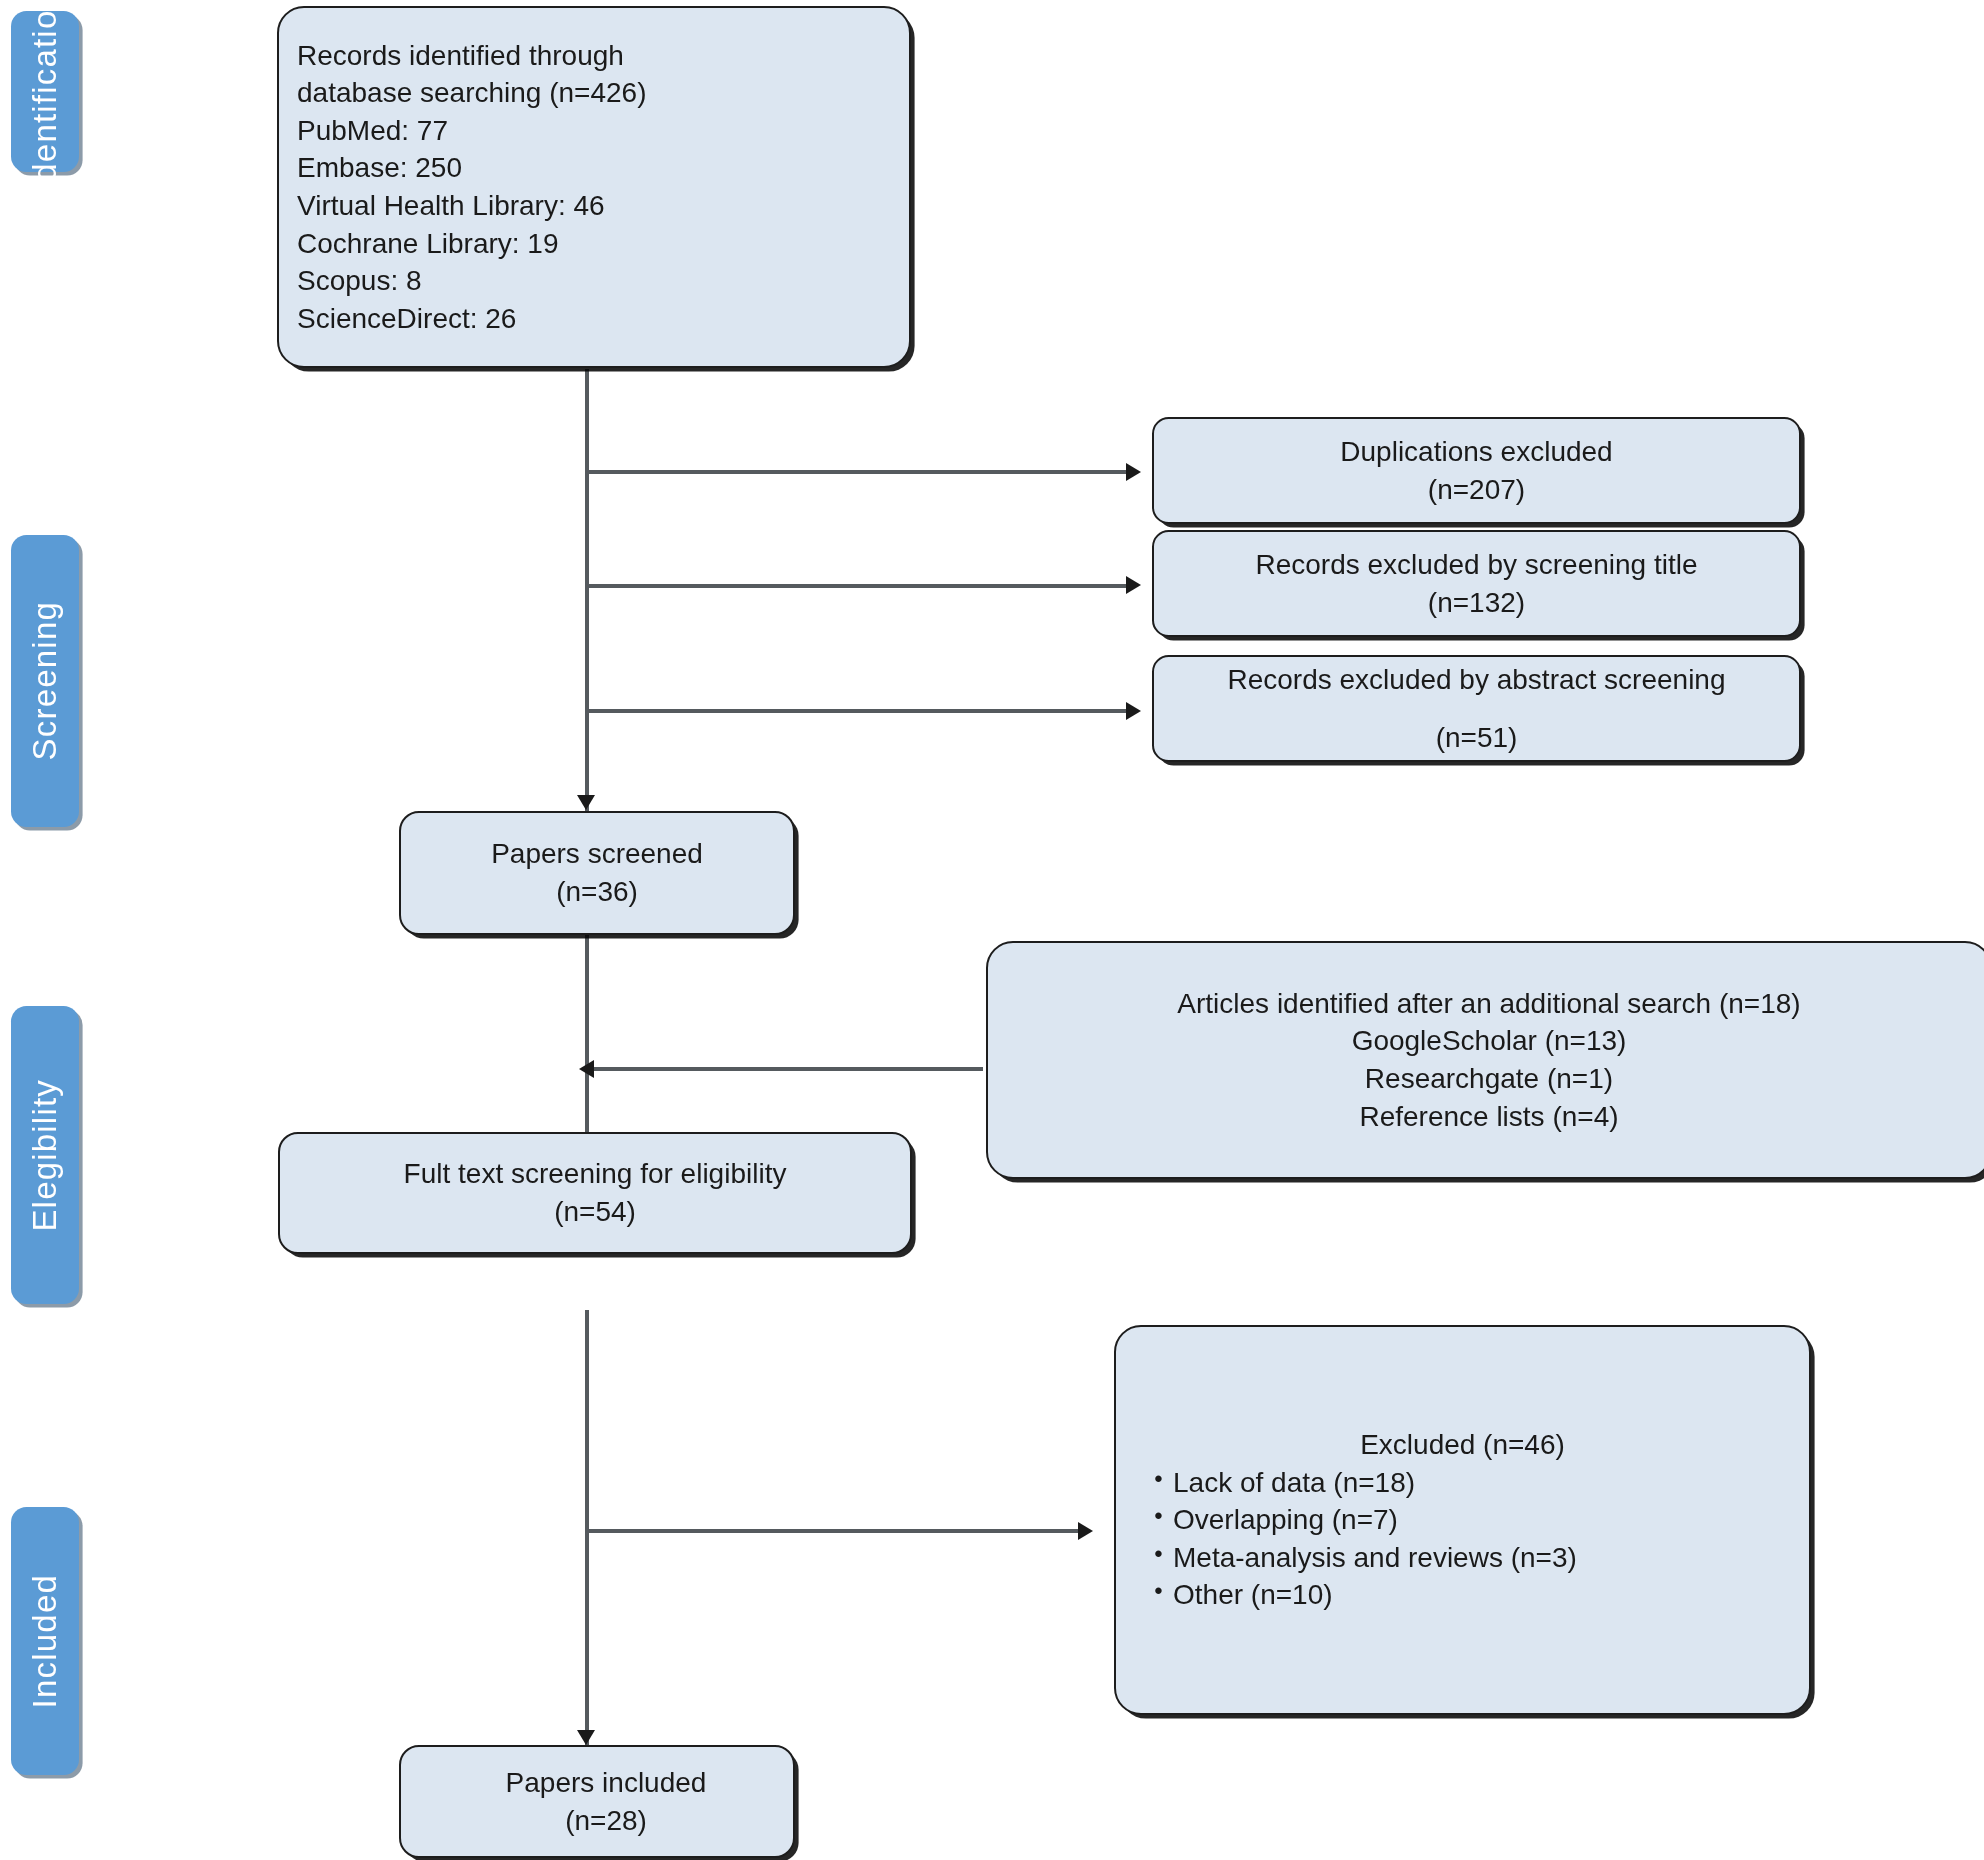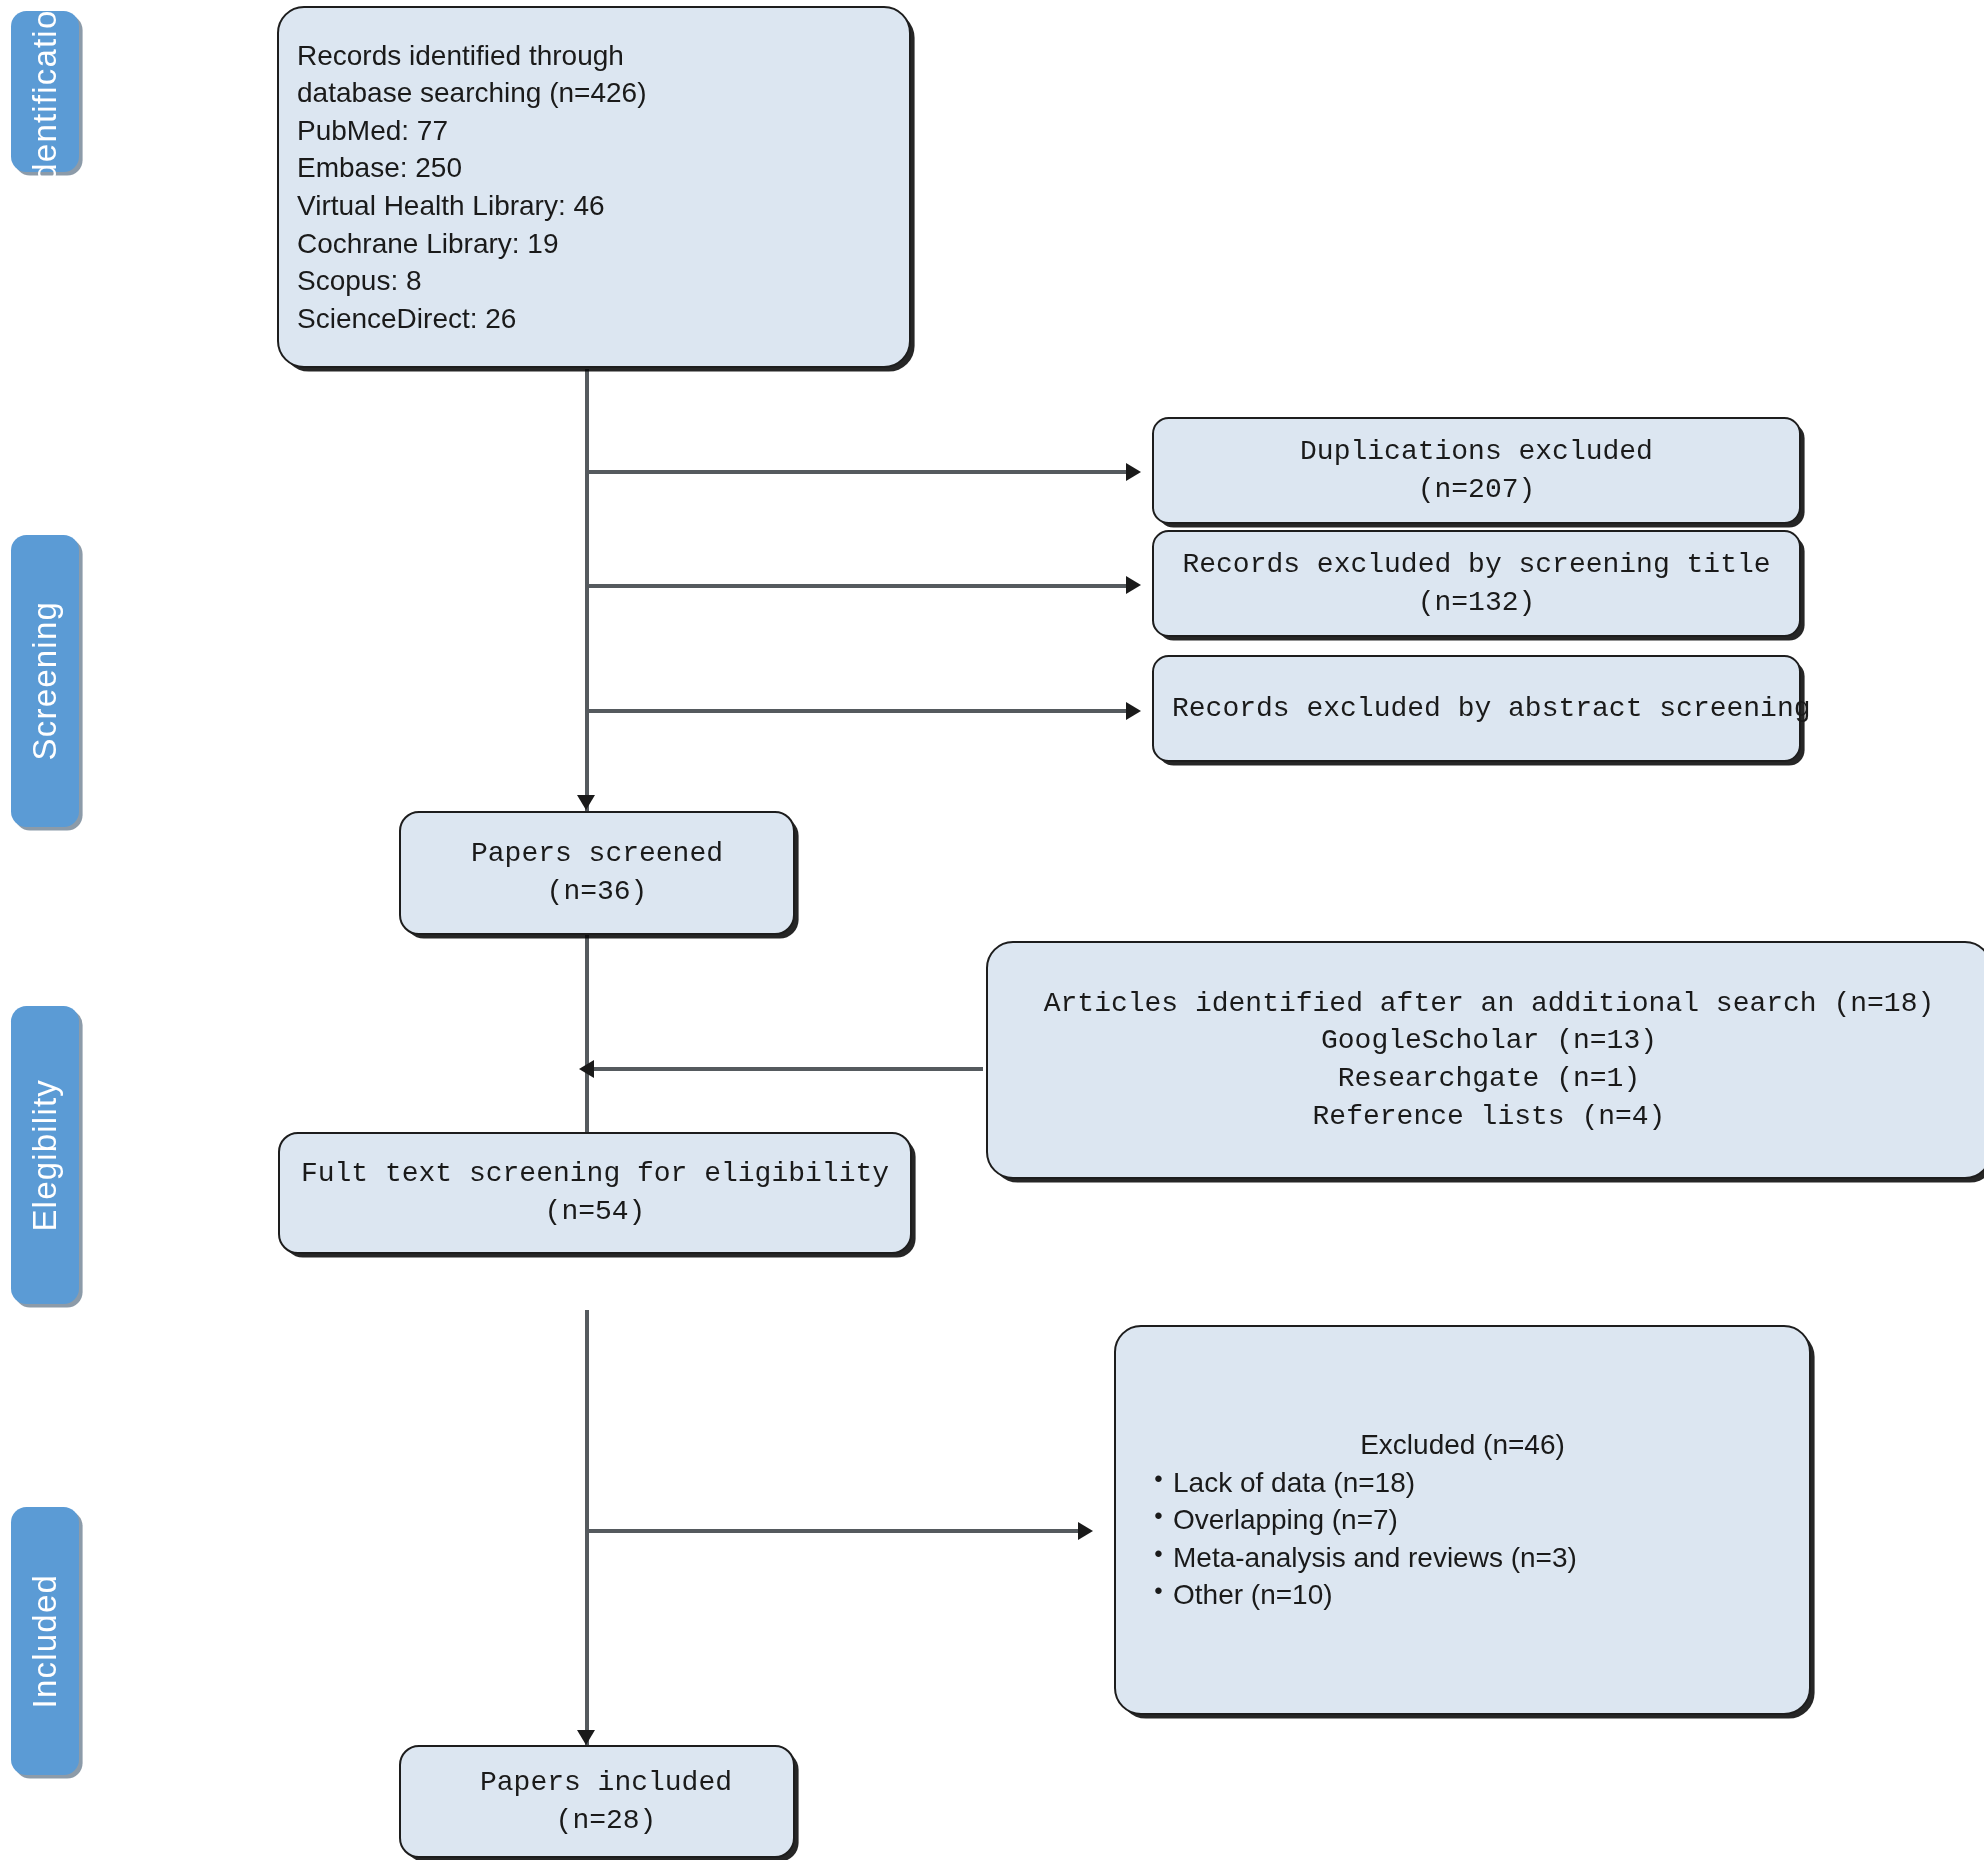--- a/index.html
+++ b/index.html
@@ -52,21 +52,21 @@
     padding: 8.3px 18px;
     margin-left: 9px;
   }
   .node .line {
     color: #1a1a1a;
     font-size: 28px;
     line-height: 1.34;
     white-space: nowrap;
     font-family: "Liberation Sans", sans-serif;
   }
-  .node.center .line { text-align: center; font-family: Liberation Mono, monospace; }
+  .node.center .line { text-align: center; }
   .node.left-align .line { text-align: left; }
   .node.bullets .line.bullet {
     text-align: left;
     padding-left: 33px;
     position: relative;
   }
   .node.bullets .line.bullet::before {
     content: "\2022";
     position: absolute;
     left: 14.3px;
@@ -170,20 +170,21 @@
     <div class="line">(n=207)</div>
   </div>
 
   <div class="node center" style="left:1143px; top:530px; width:649px; height:107px; border-radius:16.7px;">
     <div class="line">Records excluded by screening title</div>
     <div class="line">(n=132)</div>
   </div>
 
   <div class="node center" style="left:1143px; top:655px; width:649px; height:107px; border-radius:16.7px;gap:20px;">
     <div class="line">Records excluded by abstract screening</div>
+    <div class="line">(n=51)</div>
   </div>
 
   <div class="node center" style="left:390px; top:811px; width:396px; height:124px; border-radius:20px;">
     <div class="line">Papers screened</div>
     <div class="line">(n=36)</div>
   </div>
 
   <div class="node center" style="left:977px; top:941px; width:1006px; height:238px;">
     <div class="line">Articles identified after an additional search (n=18)</div>
     <div class="line">GoogleScholar (n=13)</div>

